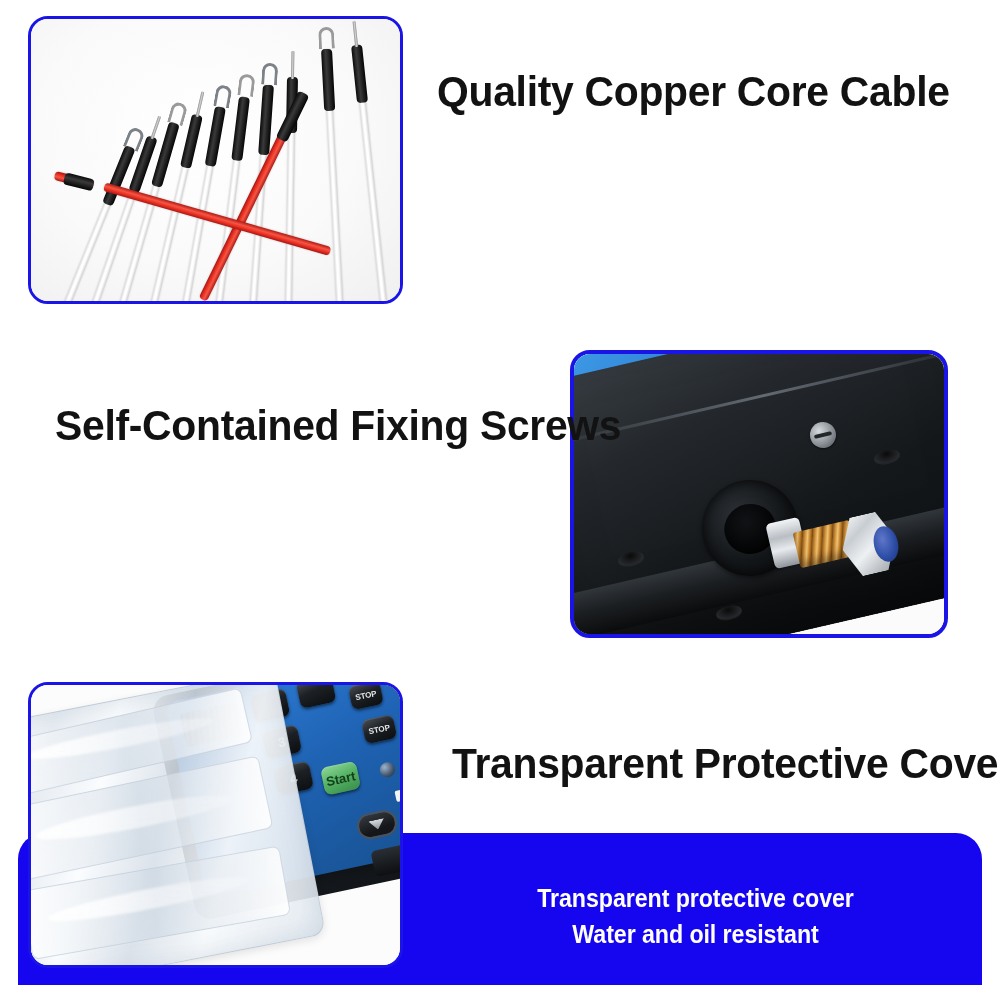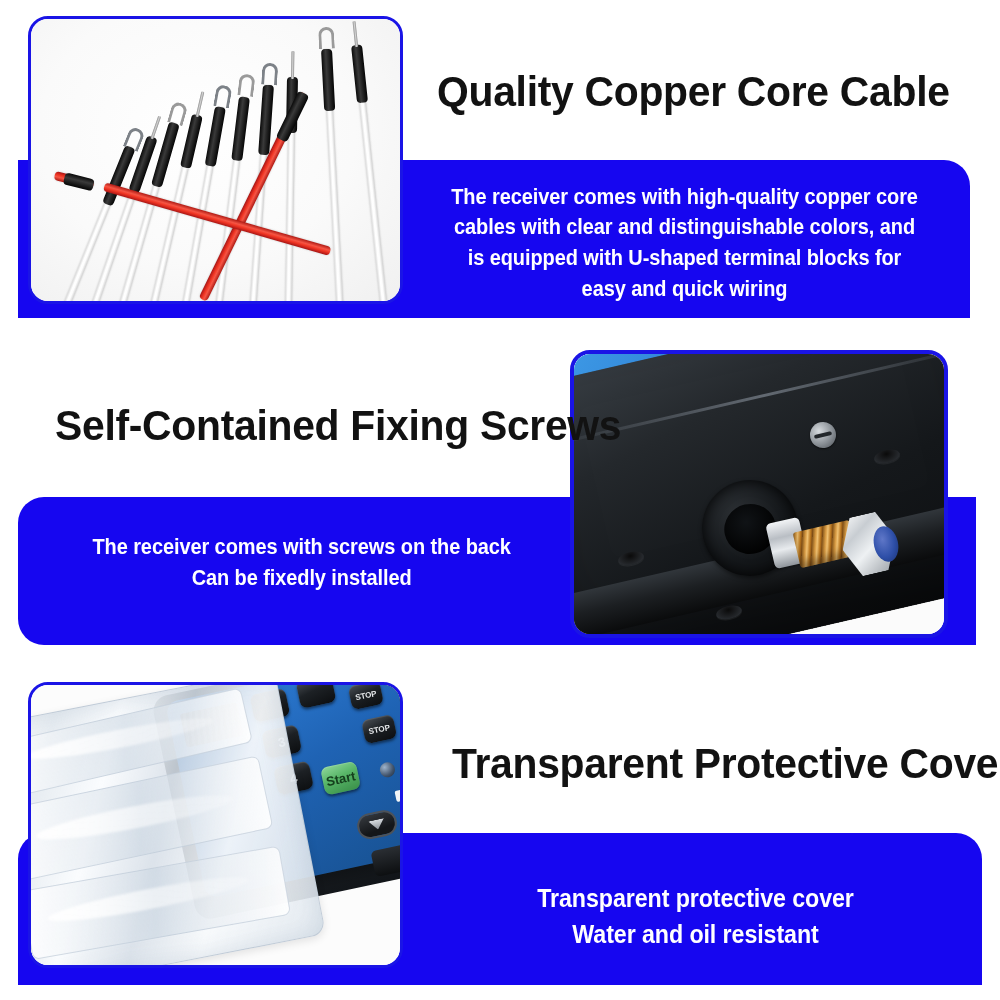--- a/index.html
+++ b/index.html
@@ -365,26 +365,20 @@
     background: linear-gradient(100deg, rgba(255,255,255,0.98), rgba(255,255,255,0.2));
     border-radius: 50%;
     filter: blur(1px);
   }
 </style>
 </head>
 <body>
 
 <div id="page">
 
-  <div class="panel" id="panel-1">
-    <div class="panel-text">The receiver comes with high-quality copper core
-cables with clear and distinguishable colors, and
-is equipped with U-shaped terminal blocks for
-easy and quick wiring</div>
-  </div>
 
   <div class="heading" id="heading-1">Quality Copper Core Cable</div>
 
   <div class="photo" id="photo-1">
     <div class="photo-inner">
       <div class="p1-bg"></div>
 
       <div class="wire" style="left:96px;  top:128px; height:170px; transform:rotate(22deg);">
         <div class="sleeve" style="top:0; height:62px;"></div>
         <div class="spade dark" style="top:-20px;"></div>
@@ -429,24 +423,20 @@
       <div class="wire red" style="left:268px; top:74px; height:230px; transform:rotate(26deg);">
         <div class="sleeve" style="top:0; height:52px;"></div>
       </div>
       <div class="wire red" style="left:58px;  top:166px; height:40px; transform:rotate(104deg);">
         <div class="sleeve" style="top:0; height:30px;"></div>
       </div>
       <div class="wire red" style="left:72px;  top:172px; height:235px; transform:rotate(-74deg); transform-origin:top left;"></div>
     </div>
   </div>
 
-  <div class="panel" id="panel-2">
-    <div class="panel-text">The receiver comes with screws on the back
-Can be fixedly installed</div>
-  </div>
 
   <div class="heading" id="heading-2">Self-Contained Fixing Screws</div>
 
   <div class="photo" id="photo-2">
     <div class="photo-inner">
       <div class="p2-bg"></div>
       <div class="p2-blue-corner"></div>
       <div class="p2-body"></div>
       <div class="p2-edge"></div>
       <div class="p2-seam"></div>

